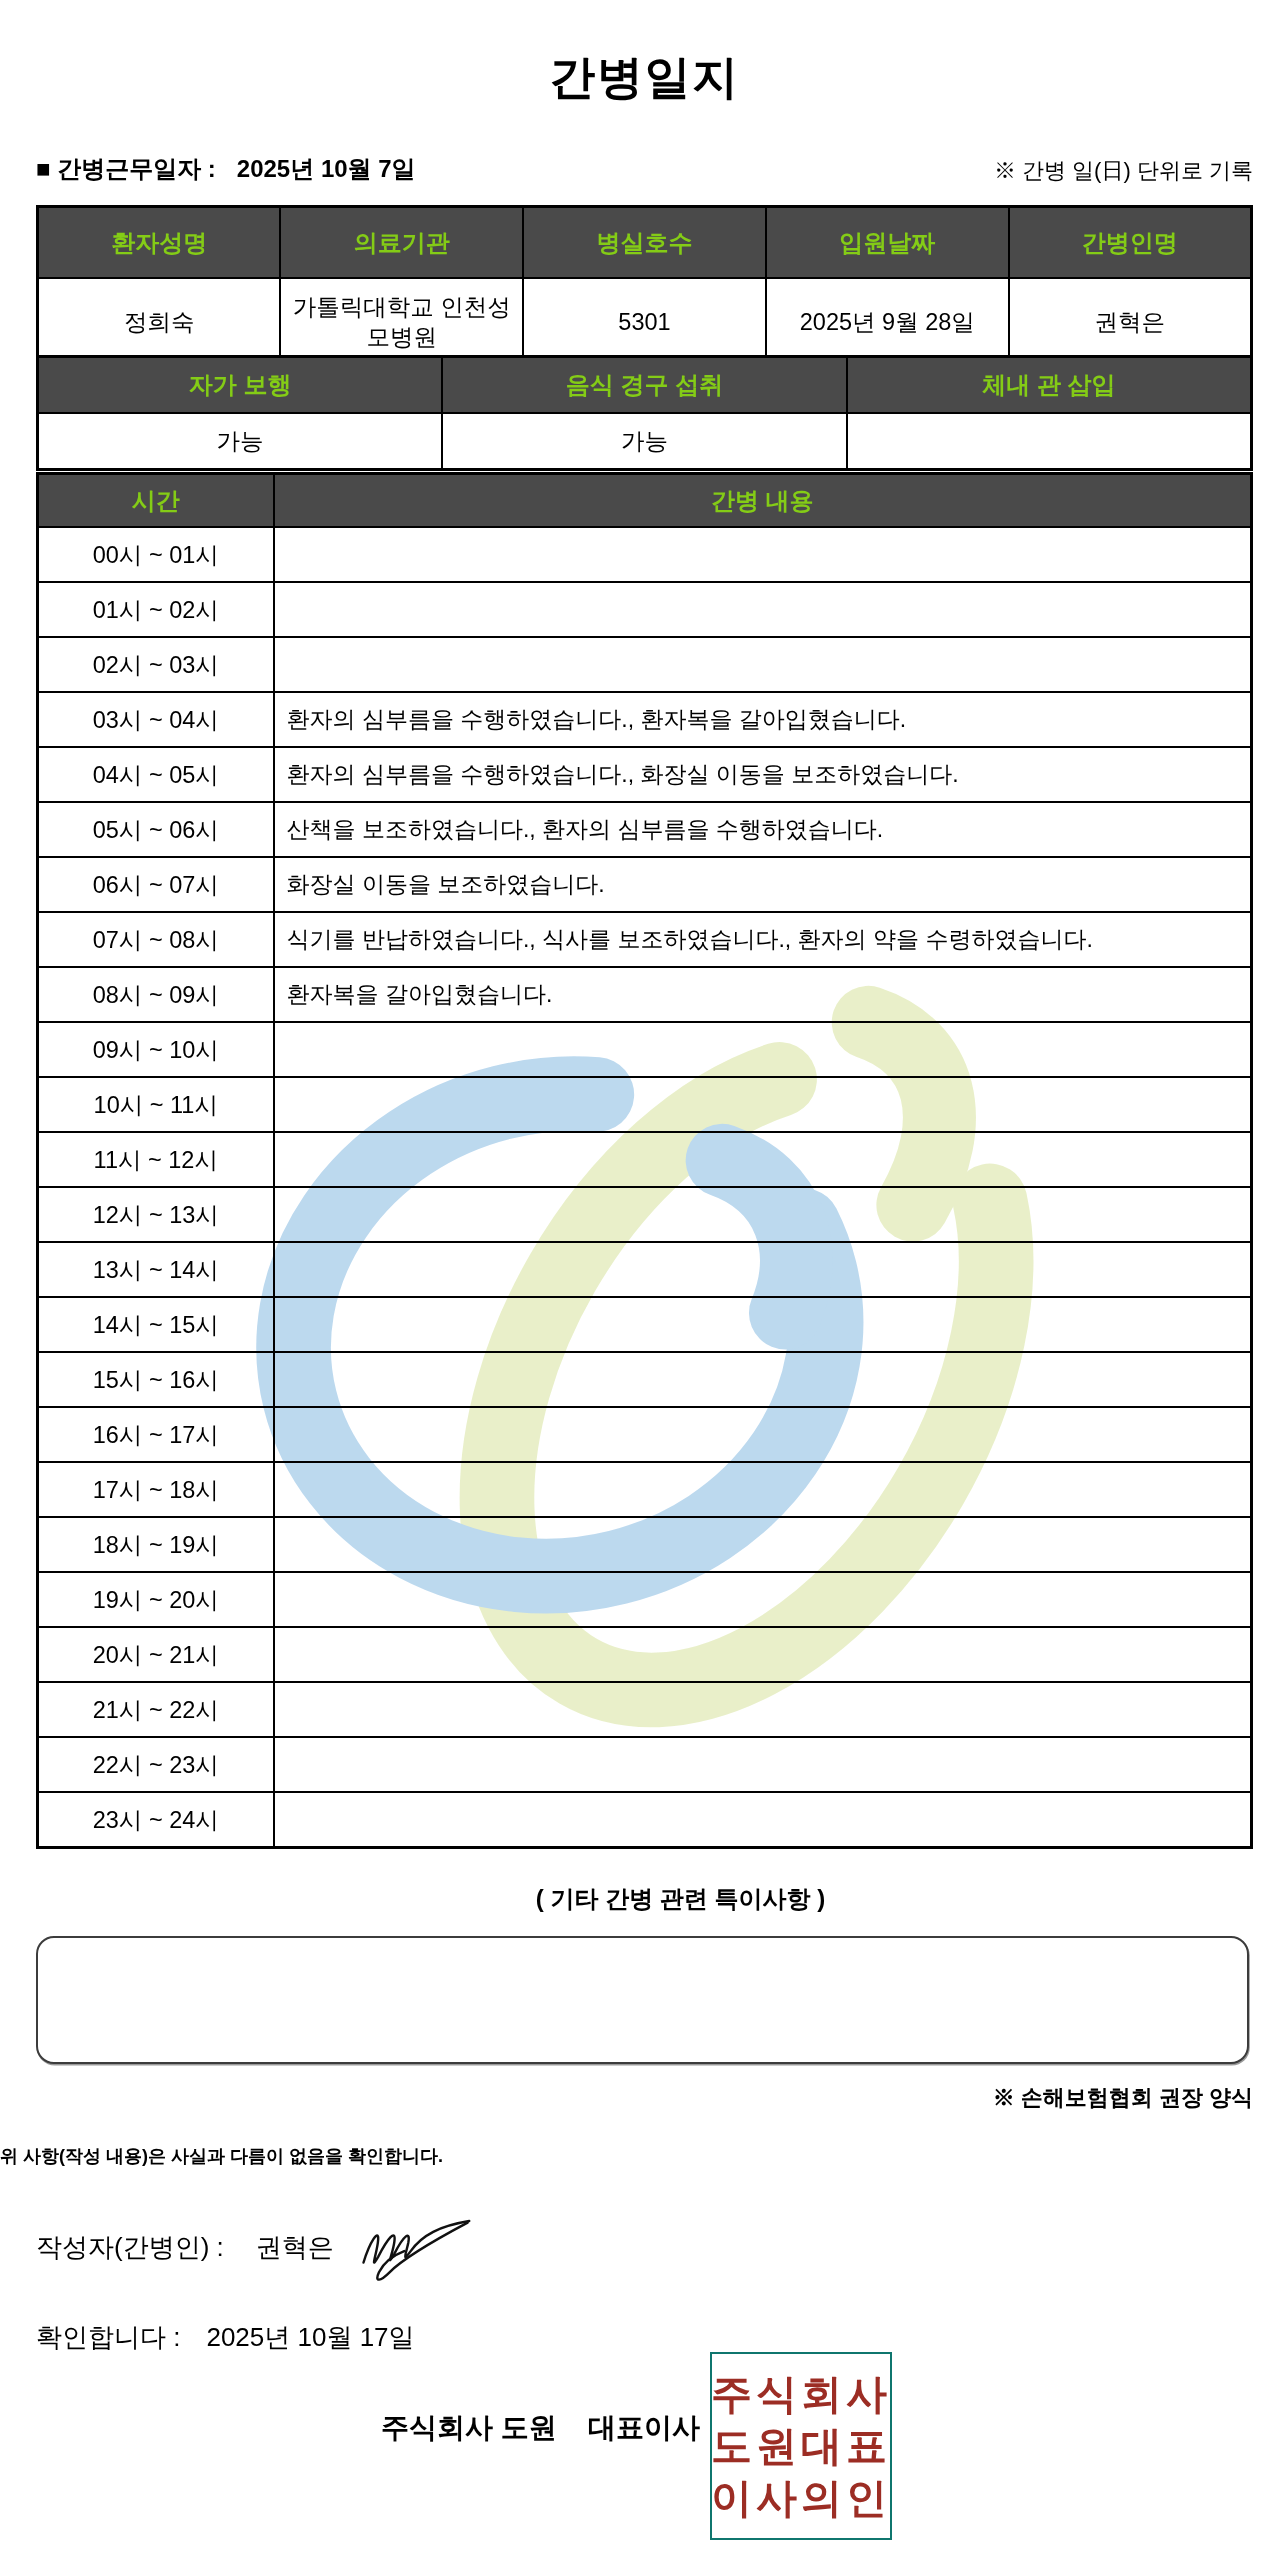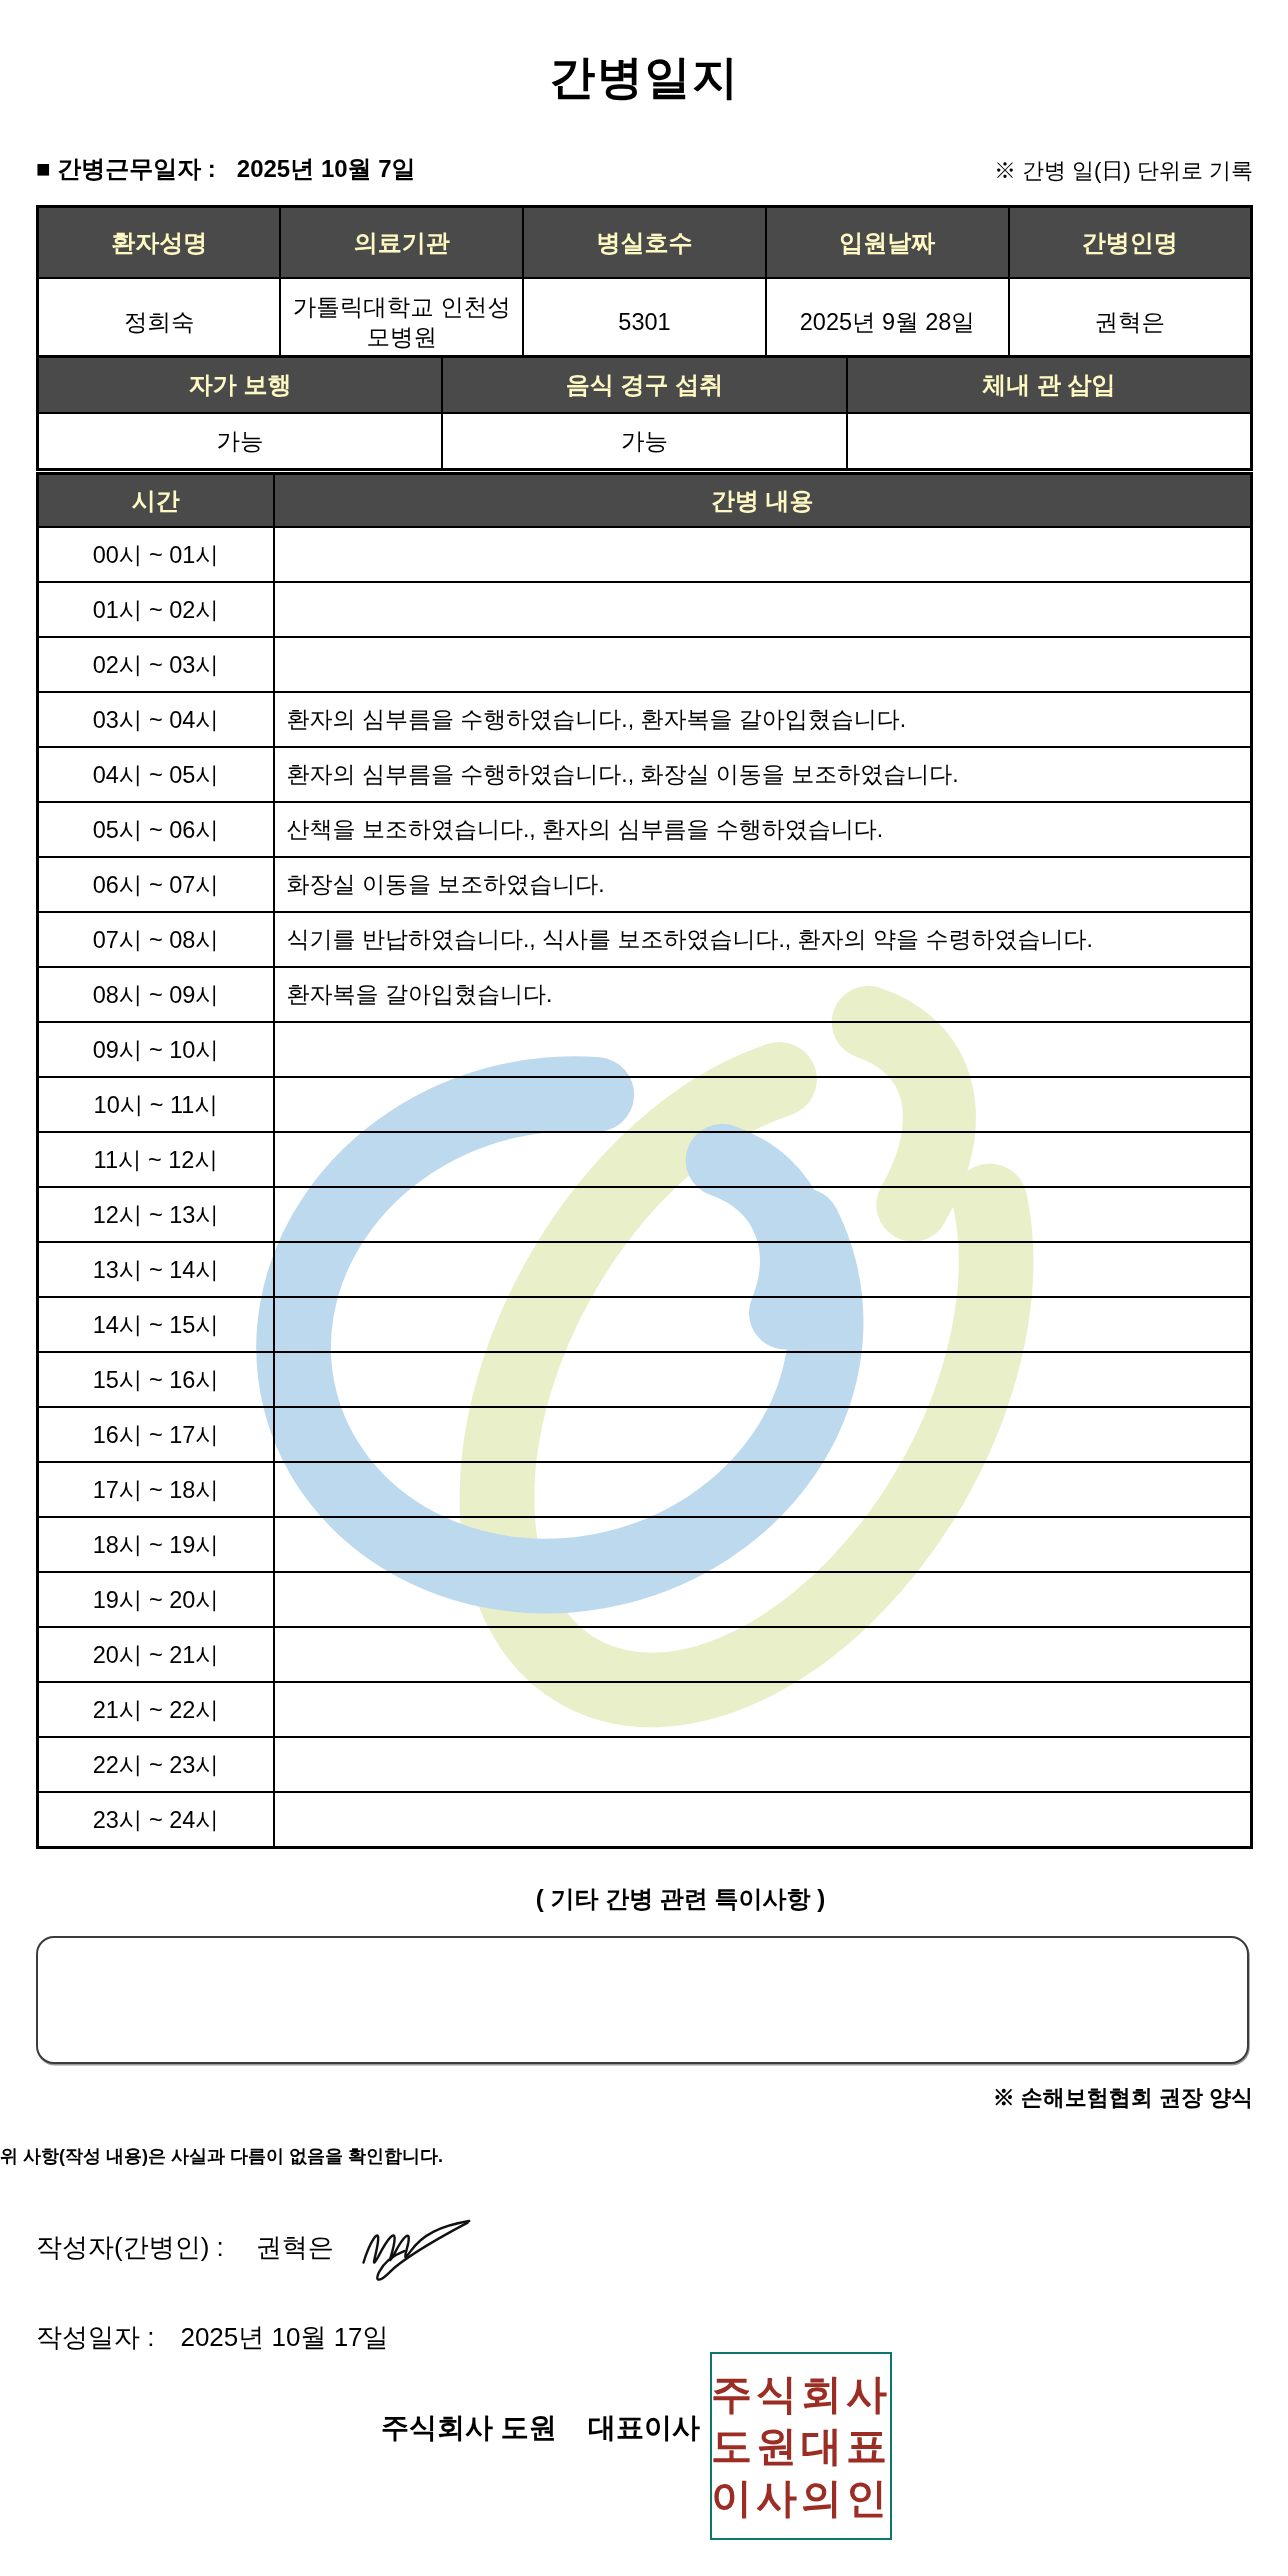--- a/index.html
+++ b/index.html
@@ -19,21 +19,21 @@
   .meta-row{position:absolute;left:36px;right:36px;top:153px;height:32px;}
   .meta-left{position:absolute;left:0;top:0;font-size:24px;font-weight:600;}
   .meta-left .val{font-weight:600;margin-left:21px;}
   .meta-right{position:absolute;right:0;top:3.2px;font-size:22px;font-weight:500;}
   
   .tblwrap{position:absolute;left:36px;width:1217px;z-index:1;}
   table{border-collapse:collapse;width:1217px;table-layout:fixed;background:transparent;}
   th,td{border:2.4px solid #000;}
   table{border:3.2px solid #000;}
   th{
-    background:#4a4a4a;color:#fef9c3;font-weight:700;font-size:24px;
+    background:#4a4a4a;color:#84cc16;font-weight:700;font-size:24px;
     text-align:center;vertical-align:middle;
   }
   td{font-size:23.5px;text-align:center;vertical-align:middle;background:transparent;}
   .ptable th{height:67px;}
   .ptable td{height:81px;padding:3.2px 11.4px;line-height:1.25;}
   .ctable th{height:52px;}
   .ctable td{height:52px;}
   .ttable th{height:49px;}
   .ttable td{height:51px;}
   .ttable td.time{width:236px;}
@@ -297,21 +297,21 @@
   </div>
 
   <svg class="signature" width="122" height="75" viewBox="0 0 150 92" aria-hidden="true">
     <g fill="none" stroke="#111" stroke-width="3" stroke-linecap="round" stroke-linejoin="round">
       <path d="M8 62 C16 36 27 20 26 34 C25 50 15 74 26 55 C38 32 48 20 46 36 C44 52 35 70 46 51 C58 28 66 22 63 38 C60 52 55 63 66 48 C80 28 102 17 138 11"></path>
       <path d="M136 13 C104 30 60 54 40 74 C29 85 21 87 27 74 C33 62 45 53 58 48"></path>
     </g>
   </svg>
 
   <div class="date-line">
-    <span>작성일자 :</span><span class="val">2025년 10월 17일</span>
+    <span>확인합니다 :</span><span class="val">2025년 10월 17일</span>
   </div>
 
   <div class="company-line">주식회사 도원    대표이사</div>
 
   <div class="stamp">
 
   <div class="stamp-line">주식회사</div>
       <div class="stamp-line">도원대표</div>
       <div class="stamp-line">이사의인</div>
     </div>

